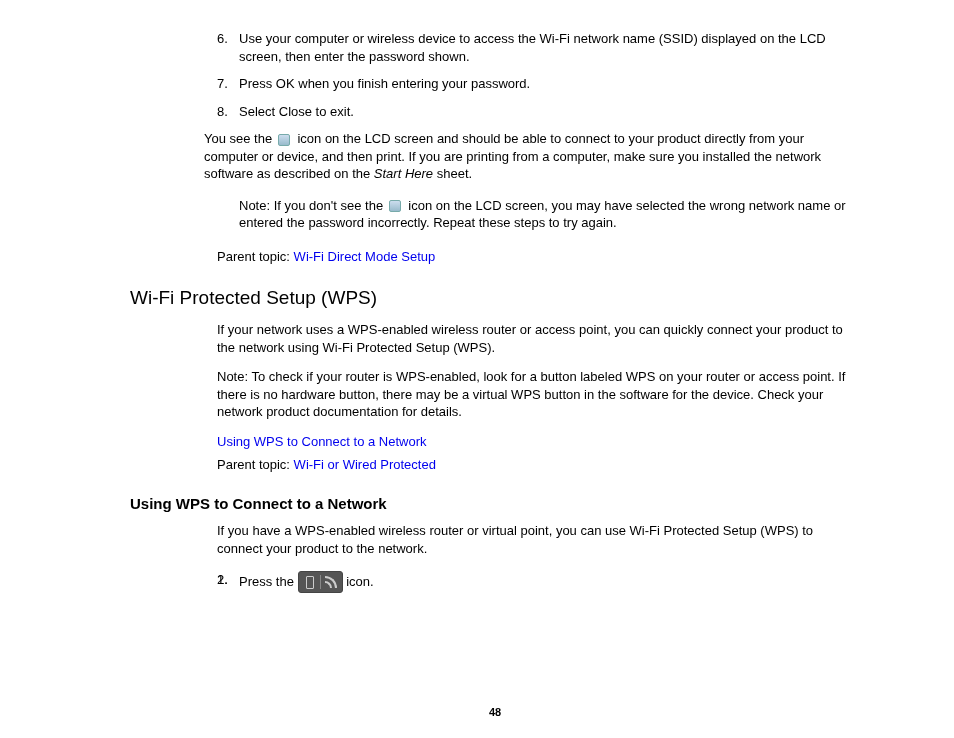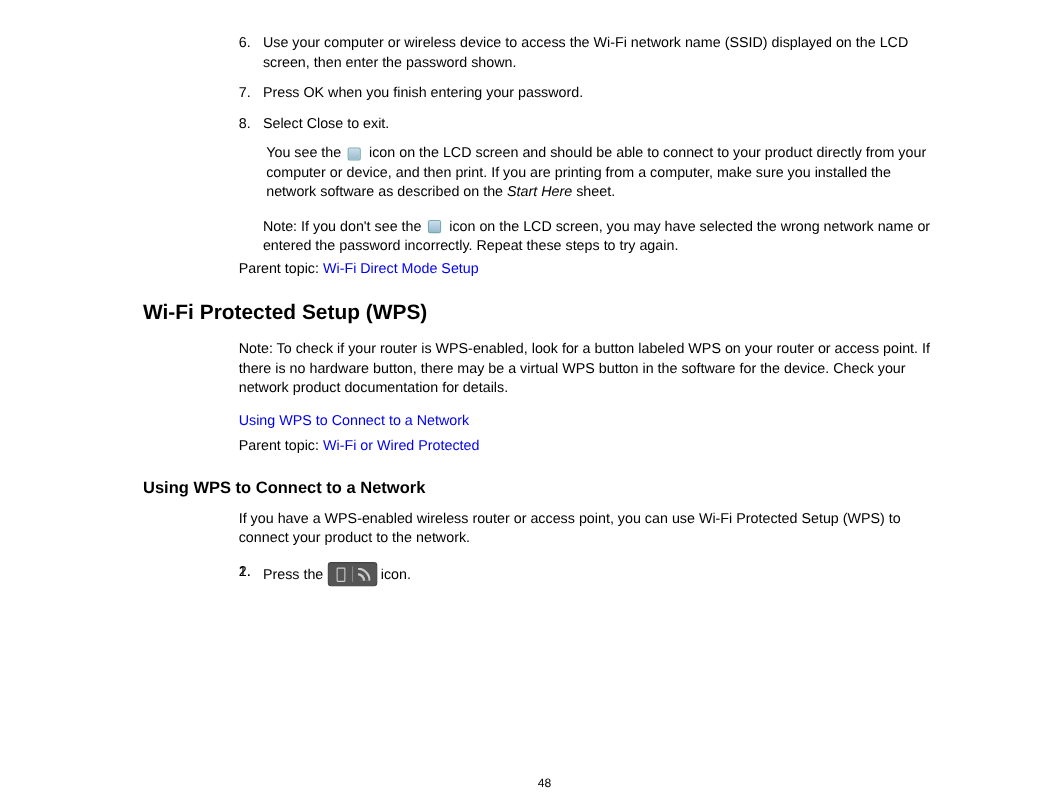--- a/index.html
+++ b/index.html
@@ -24,36 +24,36 @@
       position: relative;
       padding-left: 22px;
       margin-bottom: 10px;
     }
     ol.main-list > li .num {
       position: absolute;
       left: 0;
       top: 0;
     }
     .after-list {
-      margin-left: 112px;
+      margin-left: 74px;
       margin-bottom: 14px;
     }
     .note-block {
       margin-left: 109px;
-      margin-bottom: 3px;
+      margin-bottom: 16px;
     }
     .parent-topic {
       margin-left: 87px;
       margin-bottom: 20px;
       font-size: 13px;
     }
     .link { color: #0000EE; text-decoration: none; }
     h2 {
       font-size: 19px;
-      font-weight: bold;
+      font-weight: normal;
       margin-bottom: 10px;
       margin-top: 16px;
     }
     h3 {
       font-size: 15px;
       font-weight: bold;
       margin-bottom: 8px;
       margin-top: 16px;
     }
     .section-body {
@@ -134,21 +134,21 @@
       border:1px solid #ccc;border-radius:1px;
     }
     strong { font-weight: normal; }
     em { font-style: italic; }
     .page-num {
       position: absolute;
       bottom: 18px;
       left: 0; right: 0;
       text-align: center;
       font-size: 11px;
-      font-weight: normal;
+      font-weight: bold;
       padding-left: 36px;
     }
   </style>
 </head>
 <body>
 
 <div class="content">
 
   <ol class="main-list">
     <li>
@@ -173,36 +173,37 @@
     <strong>Note:</strong><span> If you don't see the </span><span class="icon-placeholder wifi-direct-icon"></span><span> icon on the LCD screen, you may have selected the wrong network name or entered the password incorrectly. Repeat these steps to try again.</span>
   </p>
 
   <p class="parent-topic">
     <strong>Parent topic: </strong><a href="#" class="link">Wi-Fi Direct Mode Setup</a>
   </p>
 
   <h2>Wi-Fi Protected Setup (WPS)</h2>
 
   <div class="section-body">
+    <p>If your network uses a WPS-enabled wireless router or access point, you can quickly connect your product to the network using Wi-Fi Protected Setup (WPS).</p>
     <p>
       <strong>Note:</strong><span> To check if your router is WPS-enabled, look for a button labeled </span><strong>WPS</strong><span> on your router or access point. If there is no hardware button, there may be a virtual WPS button in the software for the device. Check your network product documentation for details.</span>
     </p>
   </div>
 
   <p class="topic-links">
     <a href="#" class="link">Using WPS to Connect to a Network</a>
   </p>
   <p class="parent-topic">
     <strong>Parent topic: </strong><a href="#" class="link">Wi-Fi or Wired Protected</a>
   </p>
 
   <h3>Using WPS to Connect to a Network</h3>
 
   <div class="section-body">
-    <p>If you have a WPS-enabled wireless router or access point, you can use Wi-Fi Protected Setup (WPS) to connect your product to the network.</p>
+    <p>If you have a WPS-enabled wireless router or virtual point, you can use Wi-Fi Protected Setup (WPS) to connect your product to the network.</p>
   </div>
 
   <ol class="main-list">
     <li>
       <span class="num">1.</span>
     </li>
     <li style="margin-top:14px;">
       <span class="num">2.</span>
       <span>
         <span>Press the </span><span class="dual-icon">

